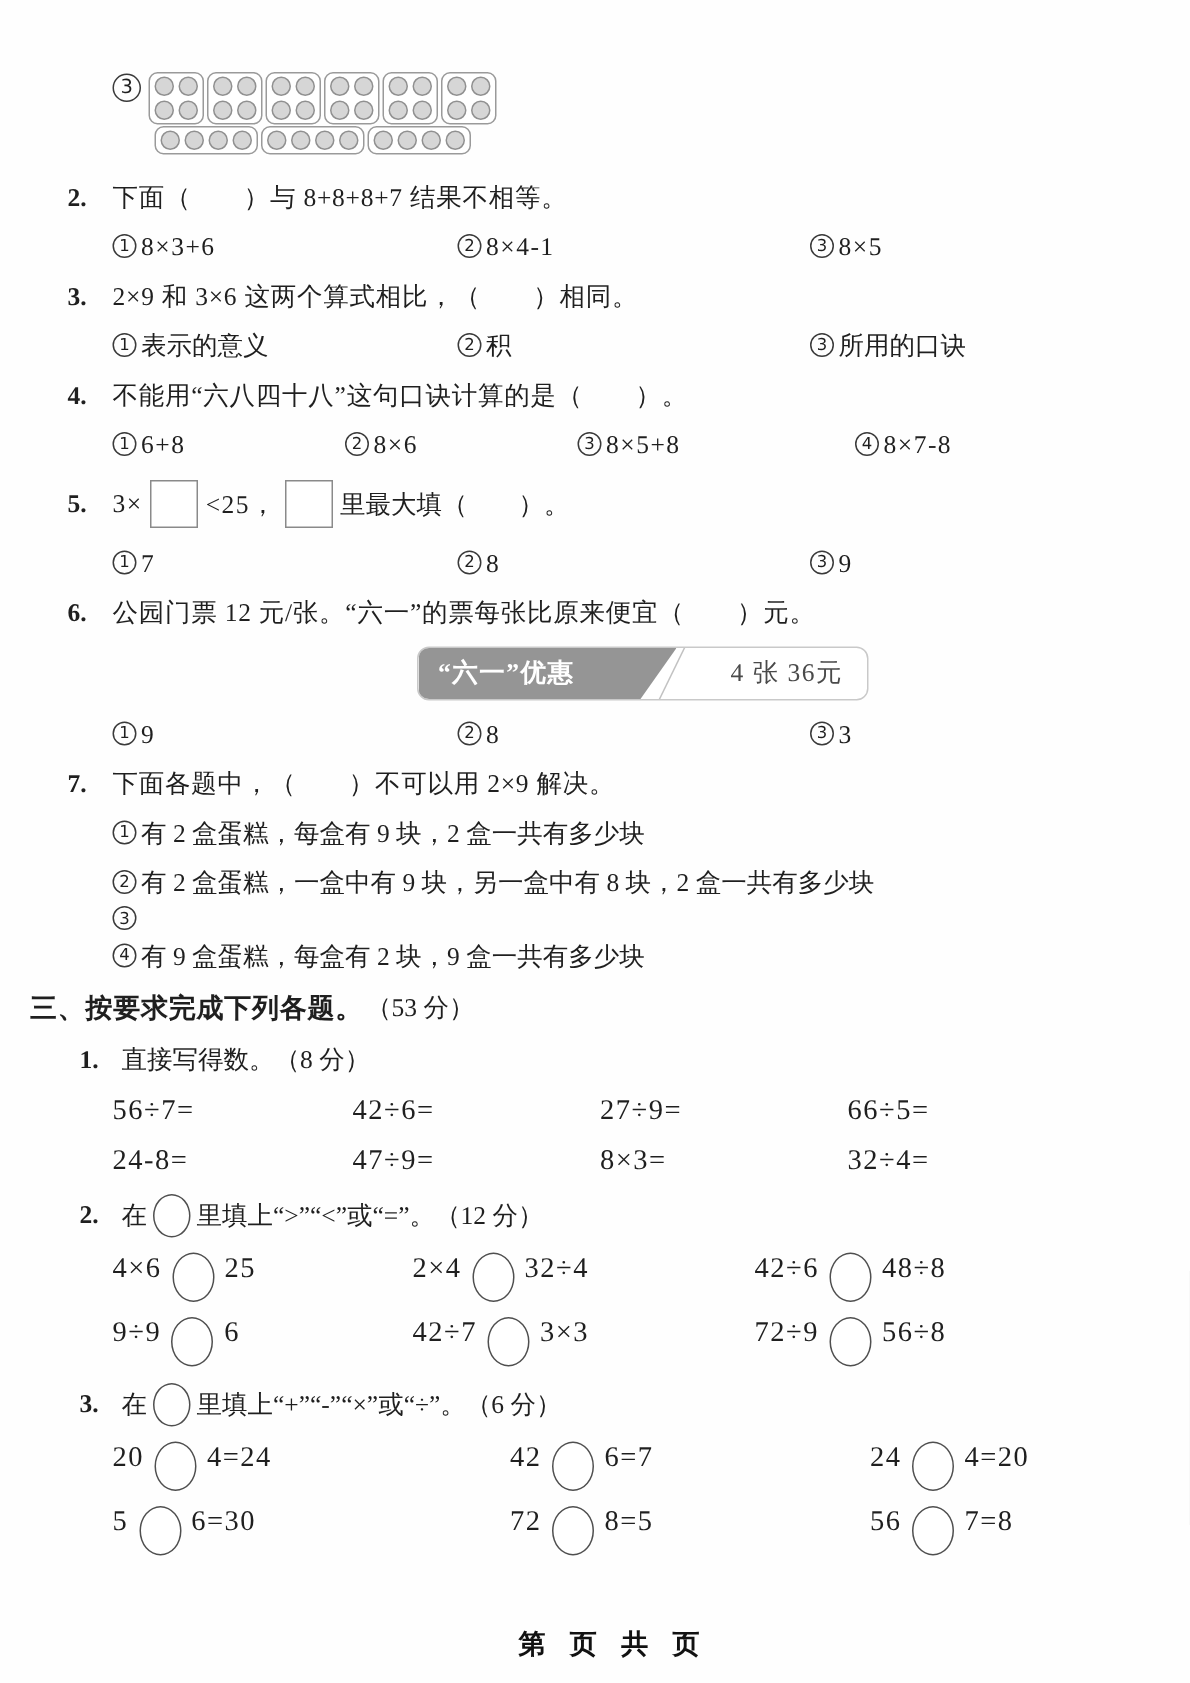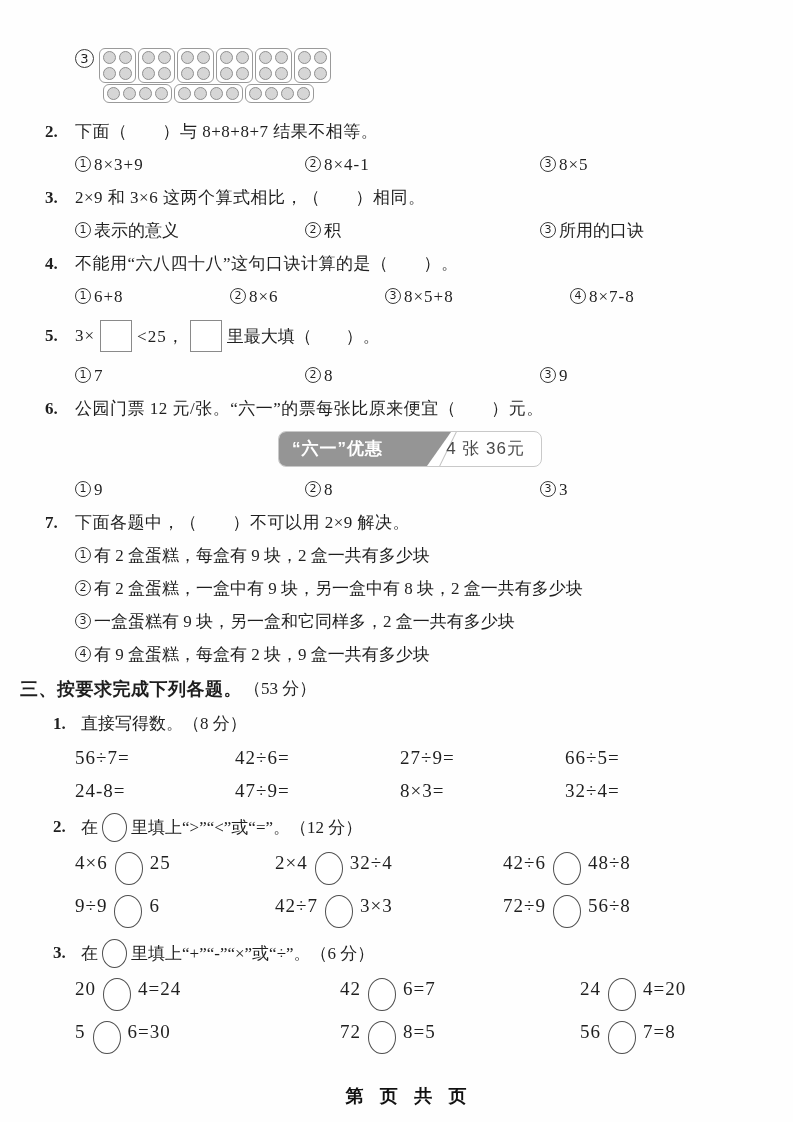--- a/index.html
+++ b/index.html
@@ -44,21 +44,22 @@
   .math{letter-spacing:1px;}
   
   .q5line{height:46px;display:flex;align-items:center;font-size:17px;}
   .q5line .qnum{width:30px;}
   .sq{display:inline-block;width:30px;height:30px;border:1px solid #8a8a8a;background:#fff;vertical-align:middle;margin:0 5px;flex:0 0 auto;}
   
   .banner{
     position:relative;margin:6px 0 6px 233px;
     width:262px;height:34px;border:1px solid #c9c9c9;border-radius:8px;
     background:#fff;overflow:hidden;
-    font-family:Liberation Sans, sans-serif;
+    font-family:Liberation Serif, serif;
+    padding-left:37px;
   }
   .banner-gray{position:absolute;top:0;left:0;height:34px;width:172px;background:#959595;
     clip-path:polygon(0 0,100% 0,calc(100% - 24px) 100%,0 100%);}
   .banner-slash{position:absolute;top:-4px;left:168px;width:1px;height:44px;background:#c2c2c2;transform:rotate(26deg);}
   .banner-left{position:absolute;left:13px;top:0;line-height:34px;color:#fff;font-weight:bold;font-size:17px;letter-spacing:1px;}
   .banner-right{position:absolute;right:16px;top:0;line-height:34px;color:#4a4a4a;font-size:17px;letter-spacing:1px;}
   
   .q7item{display:flex;align-items:center;padding-left:30px;line-height:33px;font-size:17px;}
   
   .sec-header{margin-left:-25px;height:35px;display:flex;align-items:center;font-size:18px;}
@@ -150,21 +151,21 @@
     </div>
   </div>
 
   <div class="qline">
     <span class="qnum">2.</span>
     <span class="qtext">下面（　　）与 8+8+8+7 结果不相等。</span>
   </div>
   <div class="opts opts3">
     <div class="opt">
         <span class="cnum">1</span>
-        <span class="math">8×3+9</span>
+        <span class="math">8×3+6</span>
       </div>
     <div class="opt">
         <span class="cnum">2</span>
         <span class="math">8×4-1</span>
       </div>
     <div class="opt">
         <span class="cnum">3</span>
         <span class="math">8×5</span>
       </div>
   </div>
@@ -266,21 +267,20 @@
   <div class="q7item">
       <span class="cnum">1</span>
       <span>有 2 盒蛋糕，每盒有 9 块，2 盒一共有多少块</span>
     </div>
   <div class="q7item">
       <span class="cnum">2</span>
       <span>有 2 盒蛋糕，一盒中有 9 块，另一盒中有 8 块，2 盒一共有多少块</span>
     </div>
   <div class="q7item">
       <span class="cnum">3</span>
-      <span>一盒蛋糕有 9 块，另一盒和它同样多，2 盒一共有多少块</span>
     </div>
   <div class="q7item">
       <span class="cnum">4</span>
       <span>有 9 盒蛋糕，每盒有 2 块，9 盒一共有多少块</span>
     </div>
 
   <div class="sec-header">
     <span class="sec-bold">三、</span>
     <span class="sec-bold">按要求完成下列各题。</span>
     <span class="sec-score">（53 分）</span>

